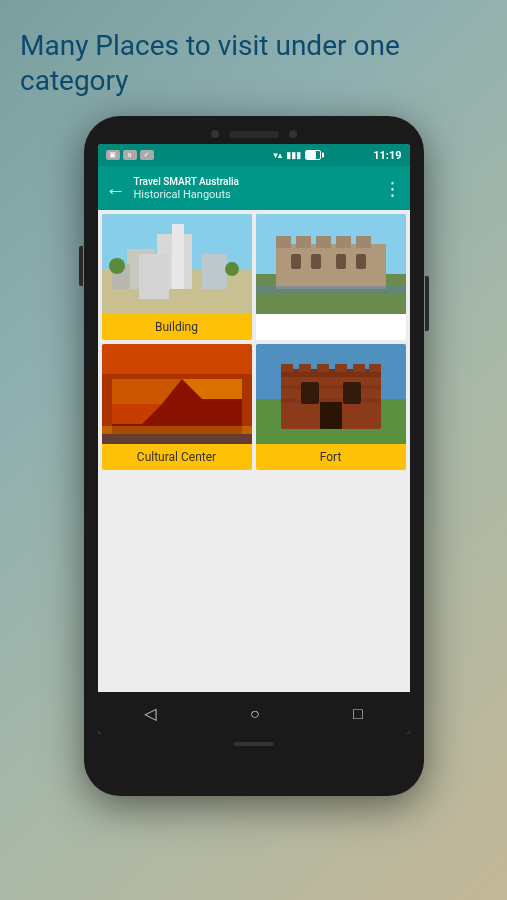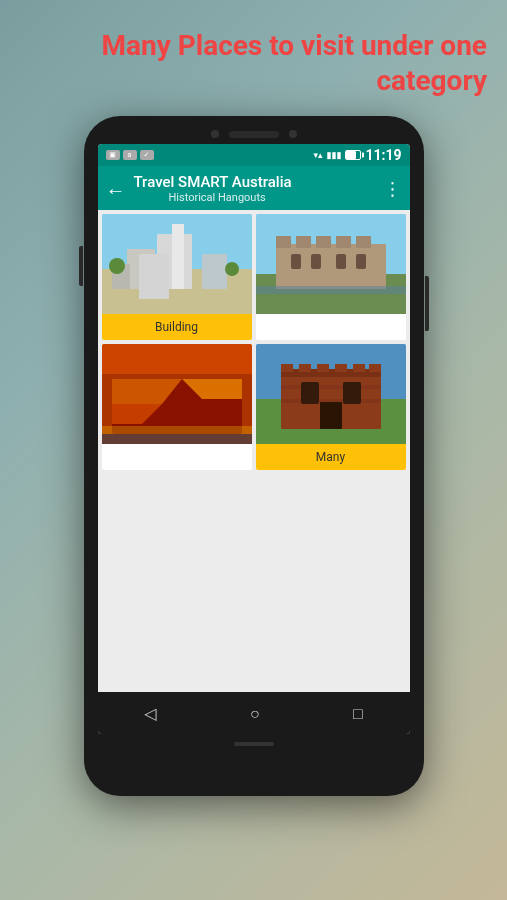--- a/index.html
+++ b/index.html
@@ -10,24 +10,24 @@
       background: linear-gradient(135deg, #7a9e9f 0%, #8fb0b0 30%, #a8b8a8 60%, #c4b898 100%);
       display: flex;
       flex-direction: column;
       align-items: center;
       justify-content: flex-start;
       font-family: 'Roboto', Arial, sans-serif;
       overflow: hidden;
     }
 
     .headline {
-      text-align: right;
+      text-align: left;
       font-size: 28px;
-      font-weight: 700;
-      color: #ef4444;
+      font-weight: 400;
+      color: #0c4a6e;
       margin-top: 28px;
       margin-bottom: 18px;
       line-height: 1.25;
       padding: 0 20px;
     }
 
     
     .phone {
       width: 340px;
       height: 680px;
@@ -92,22 +92,23 @@
       background: #aaa;
       border-radius: 2px;
       font-size: 7px;
       color: #fff;
       display: flex;
       align-items: center;
       justify-content: center;
     }
     .status-time {
       color: #fff;
-      font-size: 14px;
+      font-size: 11px;
       font-weight: bold;
+      margin-left: 48px;
     }
     .status-right {
       display: flex;
       align-items: center;
       gap: 4px;
     }
     .battery-icon {
       width: 16px; height: 10px;
       border: 1.5px solid #fff;
       border-radius: 2px;
@@ -144,28 +145,27 @@
       margin-right: 8px;
       cursor: pointer;
     }
     .toolbar-titles {
       flex: 1;
       display: flex;
       flex-direction: column;
     }
     .toolbar-title {
       color: #fff;
-      font-size: 15px;
+      font-size: 10px;
       font-weight: 500;
       line-height: 1.2;
     }
     .toolbar-subtitle {
       color: rgba(255,255,255,0.85);
       font-size: 11px;
-      margin-left: 35px;
     }
     .toolbar-more {
       color: #fff;
       font-size: 18px;
       cursor: pointer;
     }
 
     
     .content {
       flex: 1;
@@ -439,20 +439,21 @@
 
               <polygon points="10,35 80,35 60,60 10,60" fill="#dd6600" opacity="0.8"></polygon>
               <polygon points="80,35 140,35 140,55 100,55" fill="#ee8800" opacity="0.8"></polygon>
               <polygon points="10,60 60,60 40,80 10,80" fill="#cc4400" opacity="0.9"></polygon>
 
               <rect x="0" y="82" width="150" height="8" fill="#ffcc00" opacity="0.3"></rect>
 
               <rect x="0" y="90" width="150" height="10" fill="#334455" opacity="0.6"></rect>
             </svg>
           </div>
+          <div class="grid-label">Cultural Center</div>
         </div>
 
 
 
         <div class="grid-item">
           <div class="grid-image img-fort">
             <svg width="100%" height="100%" viewBox="0 0 150 100" xmlns="http://www.w3.org/2000/svg" style="position:absolute;top:0;left:0;">
               <rect x="0" y="0" width="150" height="100" fill="#5090c0"></rect>
               <rect x="0" y="55" width="150" height="45" fill="#5a9040"></rect>
 
@@ -468,21 +469,21 @@
               <rect x="79" y="20" width="12" height="8" fill="#8b3a1a"></rect>
               <rect x="97" y="20" width="12" height="8" fill="#8b3a1a"></rect>
               <rect x="113" y="20" width="12" height="8" fill="#8b3a1a"></rect>
 
               <rect x="45" y="38" width="18" height="22" fill="#331a0a" rx="2"></rect>
               <rect x="87" y="38" width="18" height="22" fill="#331a0a" rx="2"></rect>
 
               <rect x="64" y="58" width="22" height="27" fill="#2a1505" rx="1"></rect>
             </svg>
           </div>
-          <div class="grid-label">Many</div>
+          <div class="grid-label">Fort</div>
         </div>
 
       </div>
     </div>
 
     <div class="nav-bar">
       <span class="nav-btn">◁</span>
       <span class="nav-btn">○</span>
       <span class="nav-btn">□</span>
     </div>

